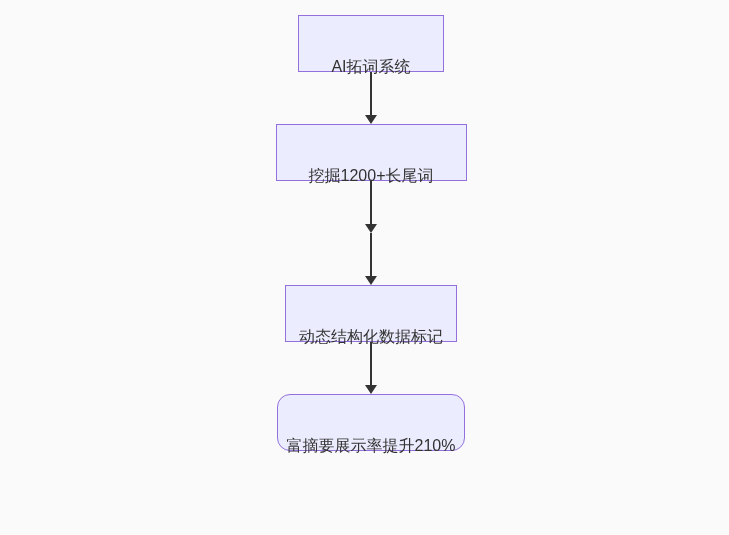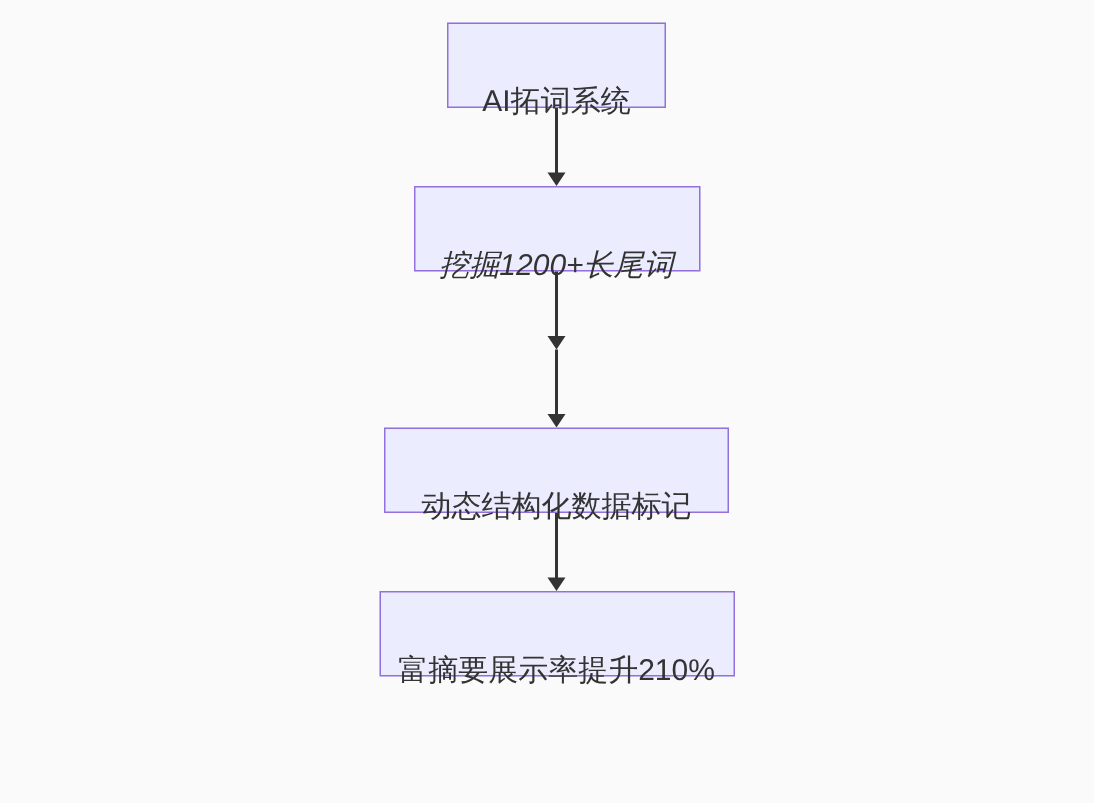--- a/index.html
+++ b/index.html
@@ -30,30 +30,30 @@
     height: 57px;
     background: var(--node_fill);
     border: 1px solid var(--node_border);
     display: flex;
     align-items: center;
     justify-content: center;
     flex: 0 0 auto;
   }
   .node-label {
     color: var(--text);
-    font-size: 20px;
+    font-size: 16px;
     white-space: nowrap;
     text-align: right;
     margin-top: 48px;
   }
   .w1 { width: 146px; }
-  .w2 { width: 191px; font-style: italic; }
+  .w2 { width: 191px; }
   .w3 { width: 221px; }
-  .w4 { width: 230px; }
-  .w5 { width: 237px; }
+  .w4 { width: 172px; }
+  .w5 { width: 188px; border-radius: 13px; }
   .connector {
     height: 52px;
     display: flex;
     flex-direction: column;
     align-items: center;
     flex: 0 0 auto;
   }
   .shaft {
     width: 2px;
     flex: 1 1 auto;

